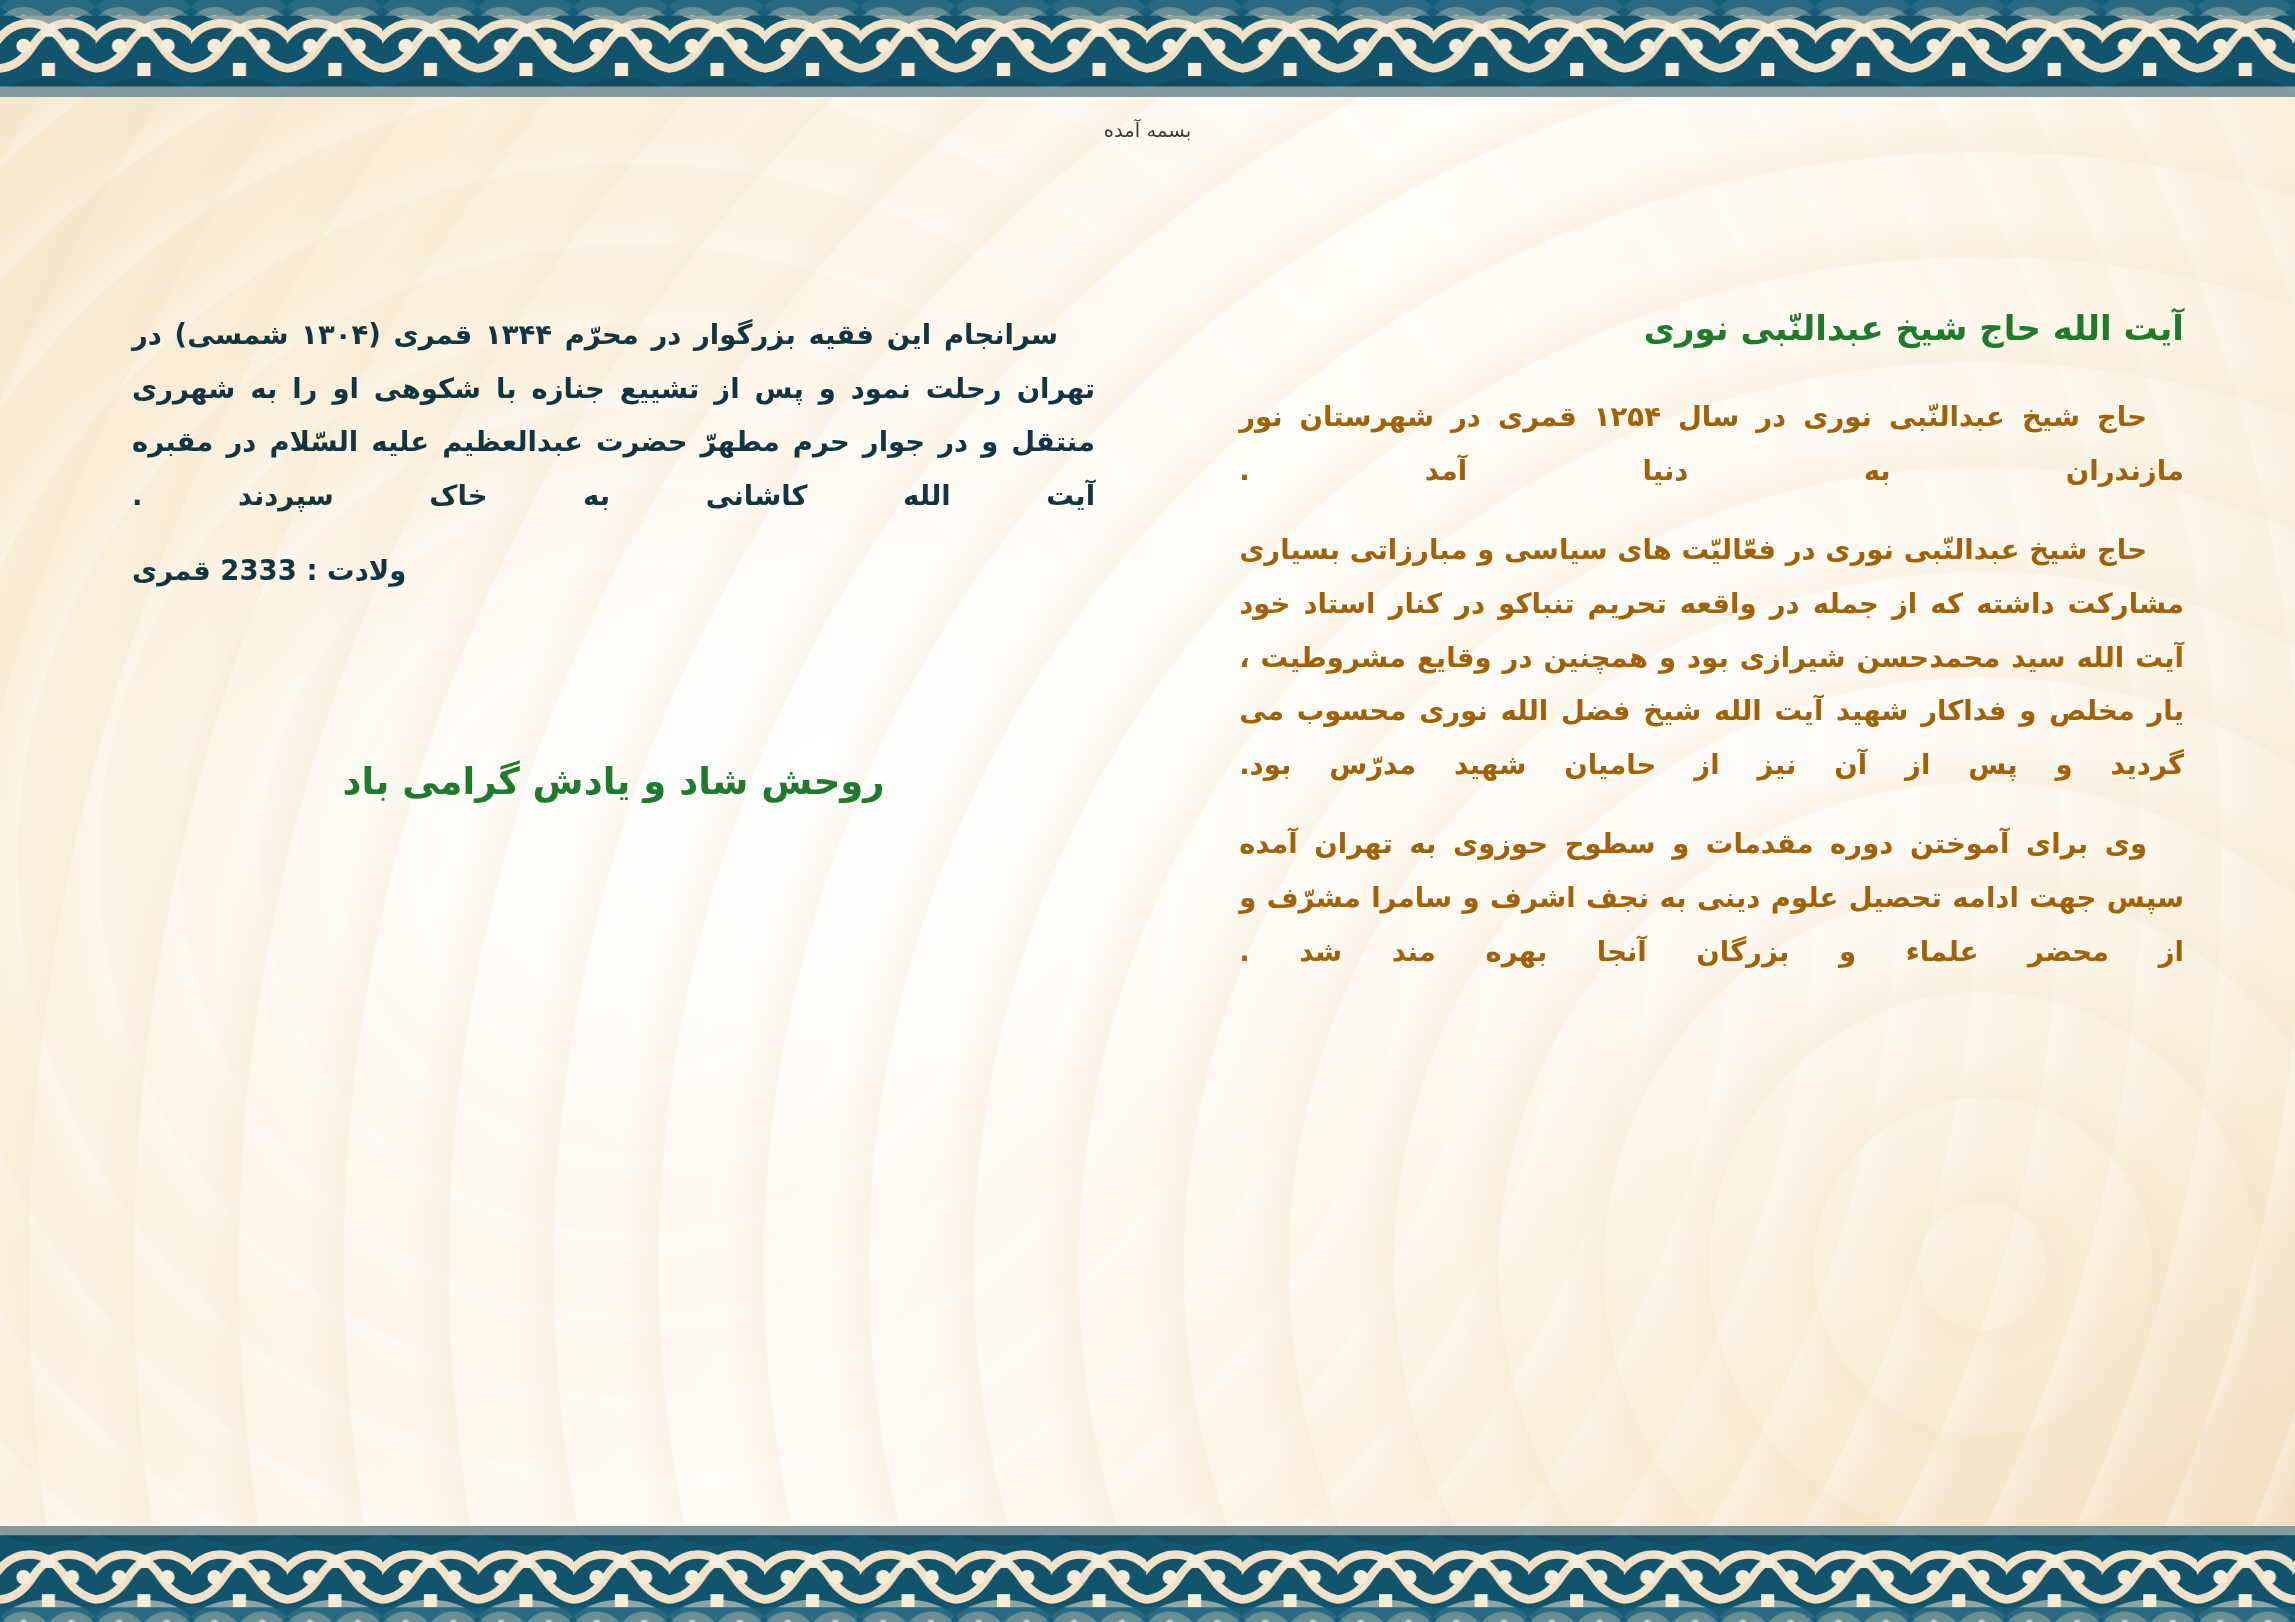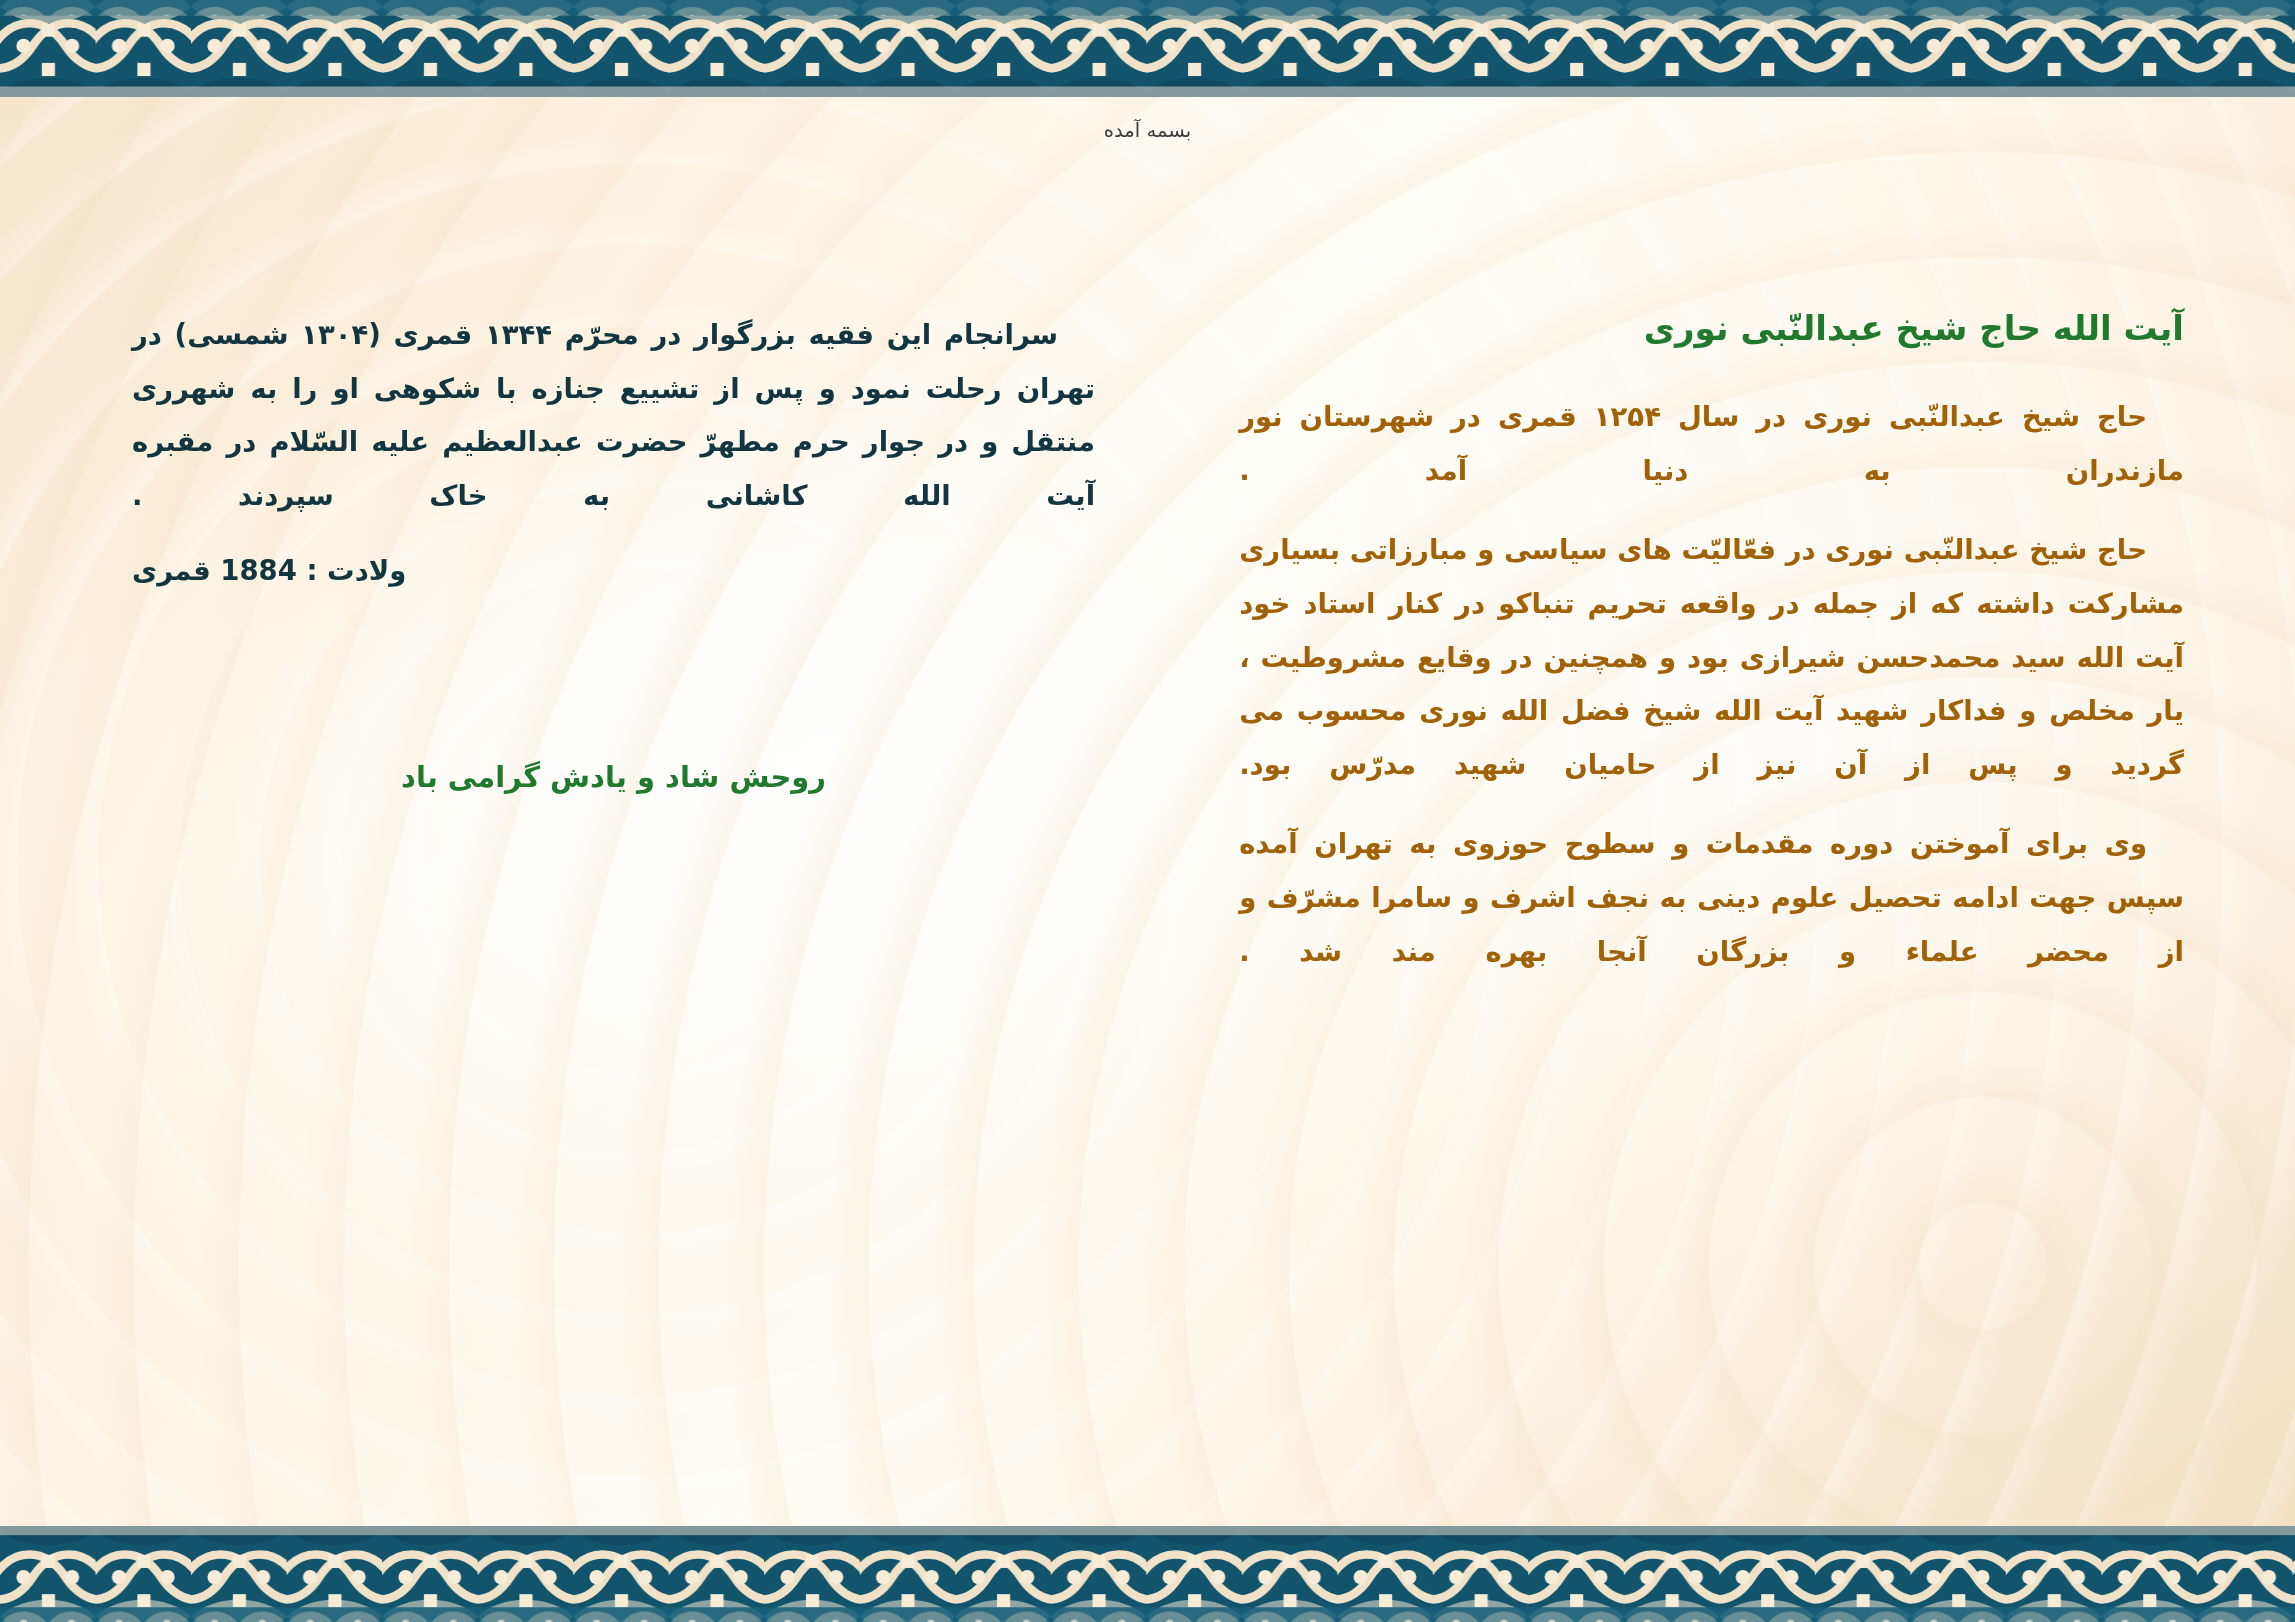--- a/index.html
+++ b/index.html
@@ -143,21 +143,21 @@
     font-size: 27.5px;
     font-weight: 600;
     text-align: left;
     margin: 0 0 19.6px 0;
     line-height: 1.8;
   }
 
   .farewell {
     margin-top: 164px;
     color: #1f7a2e;
-    font-size: 29px;
+    font-size: 37px;
     font-weight: bold;
     text-align: center;
   }
 </style>
 </head>
 <body>
 
 <div class="page"></div>
 
 <div class="border-strip top">
@@ -219,19 +219,19 @@
   <div class="col col-right">
     <h1 class="heading">آیت الله حاج شیخ عبدالنّبی نوری</h1>
     <p class="body first-indent">حاج شیخ عبدالنّبی نوری در سال ۱۲۵۴ قمری در شهرستان نور مازندران به دنیا آمد .</p>
     <p class="body first-indent">حاج شیخ عبدالنّبی نوری در فعّالیّت های سیاسی و مبارزاتی بسیاری مشارکت داشته که از جمله در واقعه تحریم تنباکو  در کنار استاد خود آیت الله سید محمدحسن شیرازی بود و همچنین در وقایع مشروطیت ، یار مخلص و فداکار شهید آیت الله  شیخ فضل الله نوری محسوب می گردید و پس از آن نیز از حامیان شهید مدرّس بود.</p>
     <p class="body first-indent">وی برای آموختن دوره مقدمات و  سطوح حوزوی  به تهران آمده سپس جهت ادامه تحصیل علوم دینی به نجف اشرف و سامرا مشرّف و از محضر علماء و بزرگان آنجا بهره مند شد .</p>
   </div>
 
   <div class="col col-left left-block">
     <p class="body first-indent">سرانجام این فقیه  بزرگوار در محرّم ۱۳۴۴ قمری  (۱۳۰۴ شمسی) در تهران رحلت نمود و پس از تشییع جنازه  با شکوهی او را به شهرری منتقل و در جوار حرم مطهرّ حضرت عبدالعظیم علیه السّلام در مقبره آیت الله کاشانی به خاک سپردند .</p>
     <div class="dates">
-      <p>ولادت : 1884 قمری</p>
+      <p>ولادت : 2333 قمری</p>
     </div>
     <div class="farewell">روحش شاد و یادش گرامی باد</div>
   </div>
 
 </div>
 
 
 </body></html>

